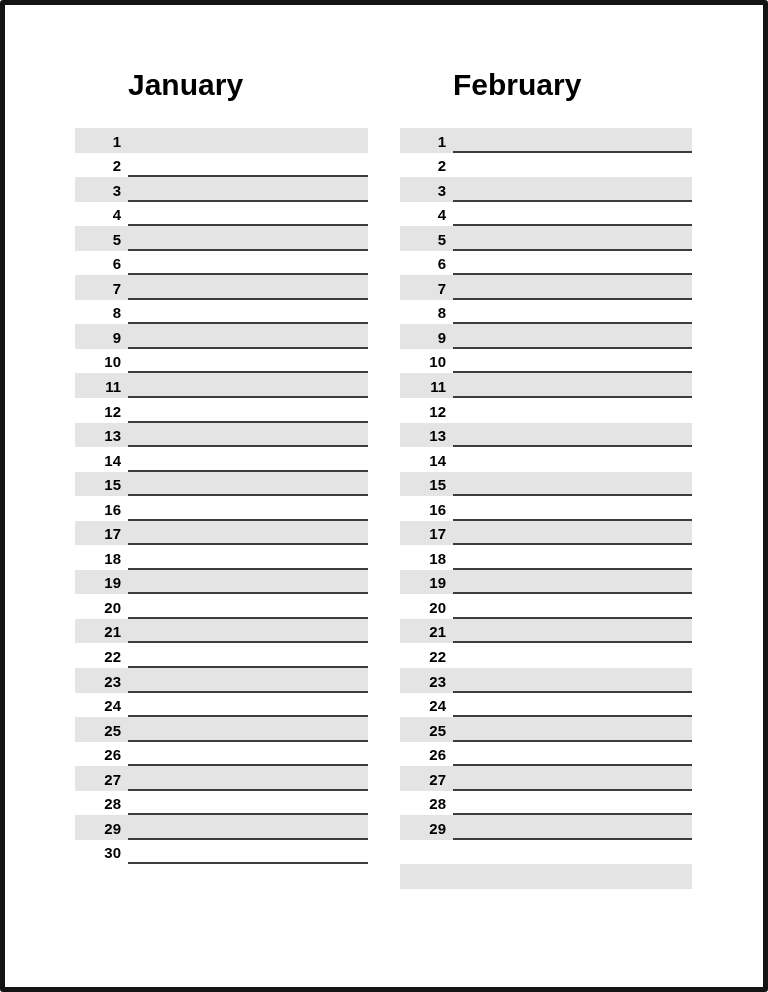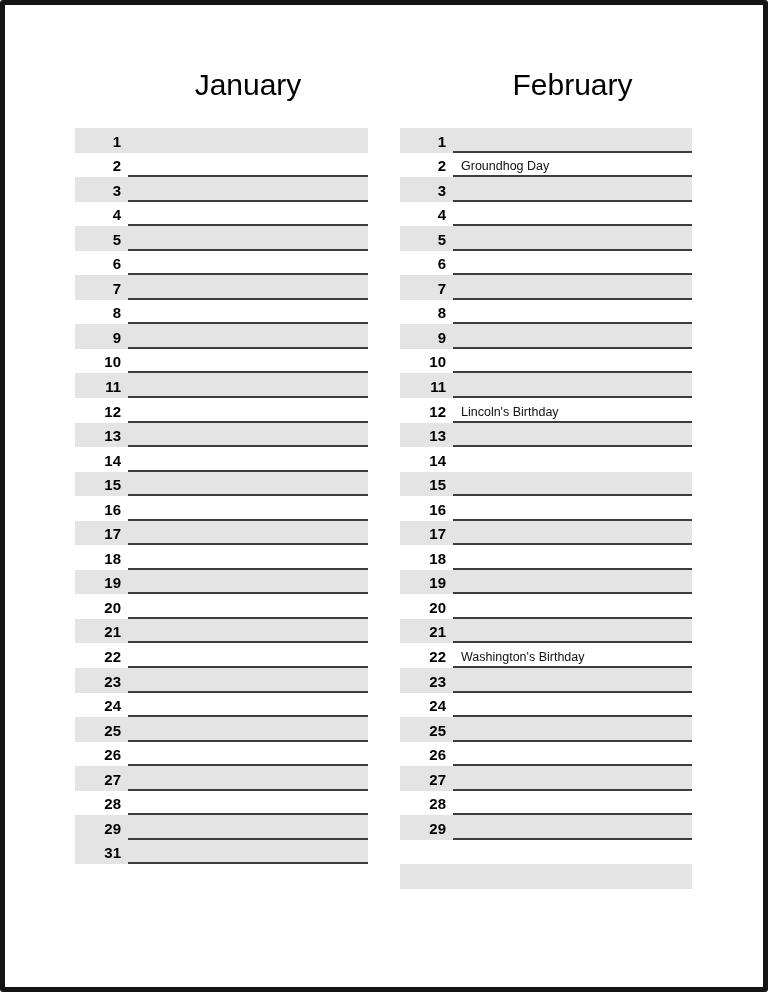--- a/index.html
+++ b/index.html
@@ -13,22 +13,21 @@
     border: 5px solid var(--frame, #141414);
     border-radius: 3px;
     box-sizing: border-box;
     pointer-events: none;
   }
   .month-col { position: absolute; top: 0; }
   .month-col.left  { left: 75px;  width: 293px; }
   .month-col.right { left: 400px; width: 292px; }
   .month-title {
     position: absolute; top: 68px; left: 53px; right: 0;
-    text-align: center;
-    font-size: 30px; font-weight: normal; color: #000;
+    font-size: 30px; font-weight: bold; color: #000;
     white-space: nowrap;
   }
   .rows { position: absolute; top: 128px; left: 0; right: 0; }
   .row {
     height: 24.55px;
     display: flex;
     box-sizing: border-box;
   }
   .row.shaded { background: var(--shade, #e4e4e4); }
   .num {
@@ -226,43 +225,40 @@
         <div class="write">
           <span class="note"></span>
         </div>
       </div>
       <div class="row shaded">
         <div class="num">29</div>
         <div class="write">
           <span class="note"></span>
         </div>
       </div>
-      <div class="row shaded">
-        <div class="num">31</div>
+      <div class="row">
+        <div class="num">30</div>
         <div class="write">
           <span class="note"></span>
         </div>
       </div>
     </div>
 </div>
 
 <div class="month-col right">
   <div class="month-title">February</div>
   <div class="rows">
       <div class="row shaded">
         <div class="num">1</div>
         <div class="write">
           <span class="note"></span>
         </div>
       </div>
       <div class="row">
         <div class="num">2</div>
-        <div class="write">
-          <span class="note">Groundhog Day</span>
-        </div>
       </div>
       <div class="row shaded">
         <div class="num">3</div>
         <div class="write">
           <span class="note"></span>
         </div>
       </div>
       <div class="row">
         <div class="num">4</div>
         <div class="write">
@@ -306,23 +302,20 @@
         </div>
       </div>
       <div class="row shaded">
         <div class="num">11</div>
         <div class="write">
           <span class="note"></span>
         </div>
       </div>
       <div class="row">
         <div class="num">12</div>
-        <div class="write">
-          <span class="note">Lincoln's Birthday</span>
-        </div>
       </div>
       <div class="row shaded">
         <div class="num">13</div>
         <div class="write">
           <span class="note"></span>
         </div>
       </div>
       <div class="row">
         <div class="num">14</div>
       </div>
@@ -363,23 +356,20 @@
         </div>
       </div>
       <div class="row shaded">
         <div class="num">21</div>
         <div class="write">
           <span class="note"></span>
         </div>
       </div>
       <div class="row">
         <div class="num">22</div>
-        <div class="write">
-          <span class="note">Washington's Birthday</span>
-        </div>
       </div>
       <div class="row shaded">
         <div class="num">23</div>
         <div class="write">
           <span class="note"></span>
         </div>
       </div>
       <div class="row">
         <div class="num">24</div>
         <div class="write">

